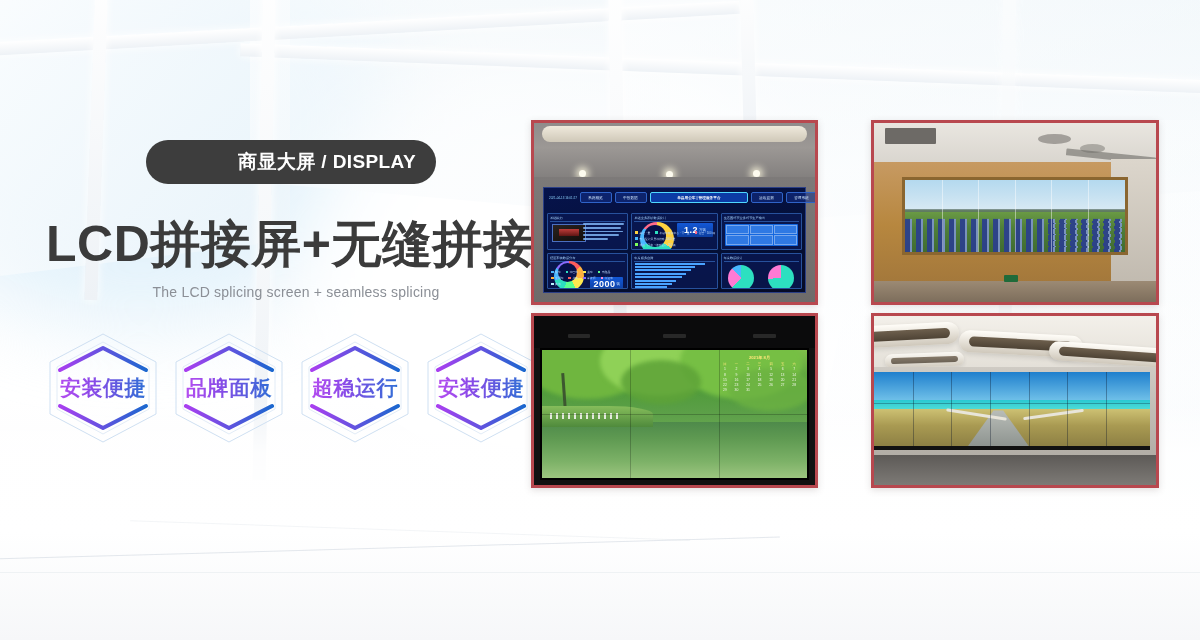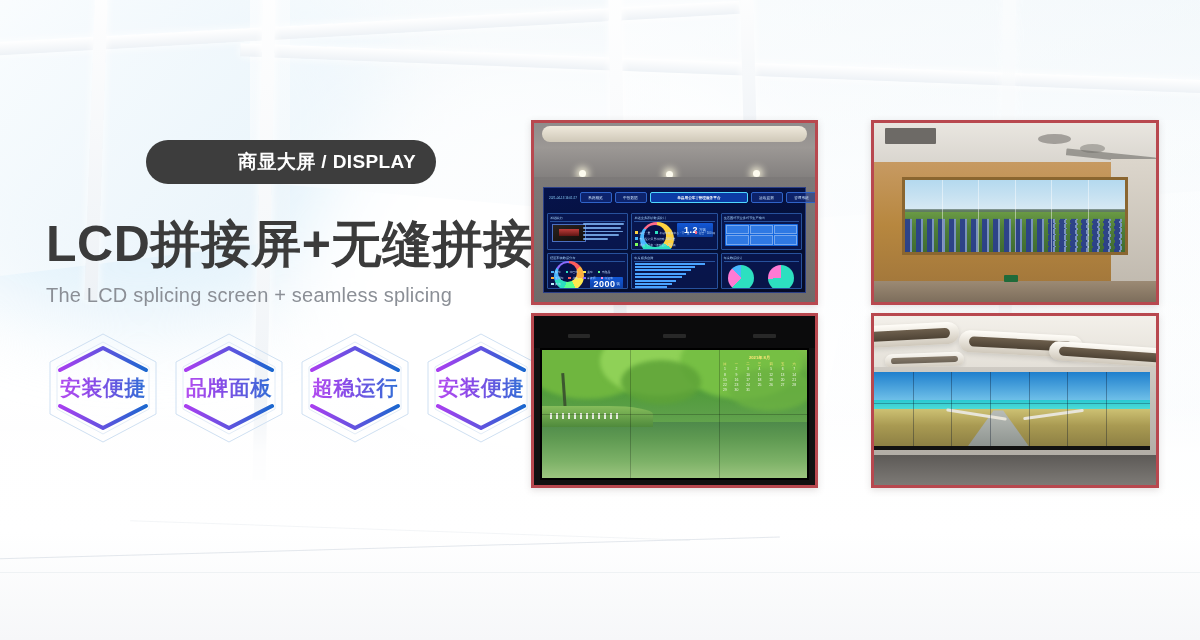--- a/index.html
+++ b/index.html
@@ -44,21 +44,21 @@
     font-size:22px;font-weight:bold;letter-spacing:1px;
     box-shadow:0 3px 10px rgba(90,70,220,.28);
   }
 
   .headline{
     margin-top:34px;
     font-size:50px;line-height:1.04;font-weight:bold;color:#3b3b3b;
     letter-spacing:.5px;white-space:nowrap;
   }
   .subhead{
-    margin-top:14px;font-size:20px;color:#8b8f96;letter-spacing:.2px;white-space:nowrap;
+    margin-top:14px;font-size:14px;color:#8b8f96;letter-spacing:.2px;white-space:nowrap;text-align:center;
   }
 
   
   .features{position:absolute;left:44px;top:330px;display:flex;gap:8px;}
   .hex{position:relative;width:118px;height:116px;
        display:flex;align-items:center;justify-content:center;}
   .hex svg{position:absolute;left:0;top:0;}
   .hex-label{
     position:relative;z-index:3;font-size:21px;font-weight:bold;letter-spacing:.5px;
     background:linear-gradient(90deg,#b44df0 0%,#8a4ae8 38%,#2f6fd6 100%);

